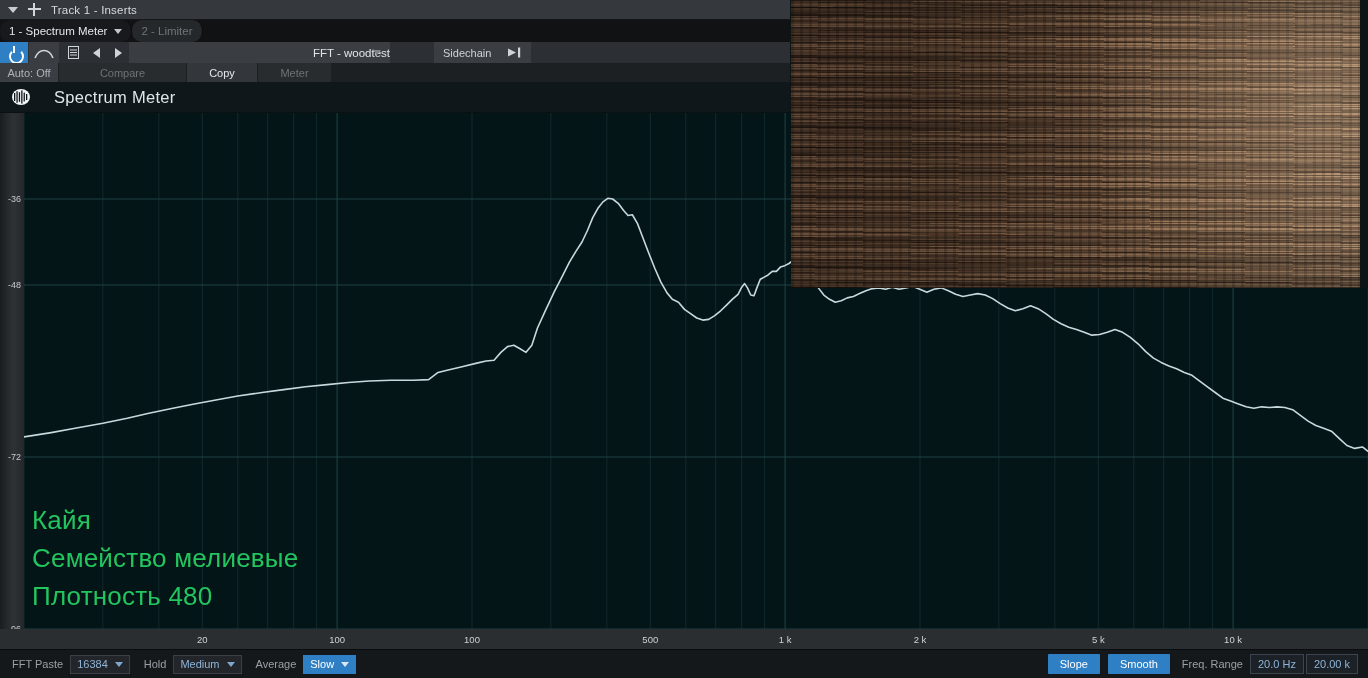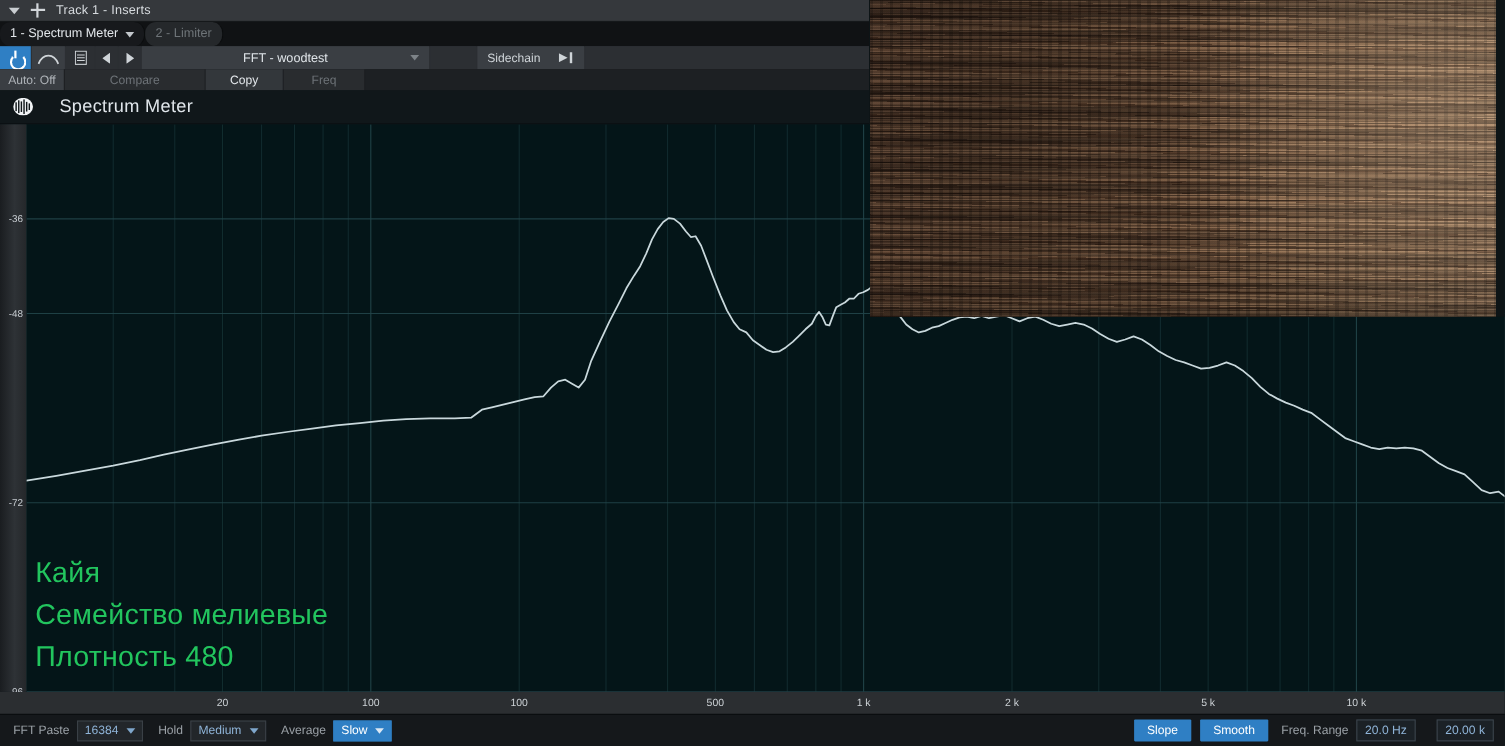--- a/index.html
+++ b/index.html
@@ -75,21 +75,21 @@
     border-radius: 50%; border-top-color: transparent;
   }
   .pow-glyph::after {
     content: ""; position: absolute; left: 5.5px; top: 0;
     width: 2px; height: 7px; background: #fff;
   }
   .curve-btn { width: 30px; }
   .list-btn  { width: 26px; background: #2c2f33; }
   .arrow-btn { width: 20px; background: #2c2f33; }
   .preset-field {
-    flex: 0 0 261px; display: flex; align-items: center; justify-content: center;
+    flex: 0 0 261px; display: flex; align-items: center; justify-content: flex-end;
     background: #3a3e43; position: relative;
     color: #dfe4e8; font-size: 11.5px;
   }
   .preset-field .caret {
     position: absolute; right: 9px; top: 8px;
     width: 0; height: 0;
     border-left: 4.5px solid transparent; border-right: 4.5px solid transparent;
     border-top: 5px solid #7d8388;
   }
   .tb-gap { flex: 0 0 42px; background: #2c2f33; }
@@ -312,21 +312,21 @@
       <div class="tb2-btn auto-btn">
         <span>Auto: Off</span>
       </div>
       <div class="tb2-btn compare-btn">
         <span>Compare</span>
       </div>
       <div class="tb2-btn copy-btn">
         <span>Copy</span>
       </div>
       <div class="tb2-btn paste-btn">
-        <span>Freq</span>
+        <span>Meter</span>
       </div>
       <div class="tb2-tail"></div>
     </div>
 
     <div class="name-bar">
       <svg class="logo-icon" viewBox="0 0 18 16">
         <ellipse cx="9" cy="8" rx="9" ry="8" fill="#f2f5f7"></ellipse>
         <rect x="2.0" y="4.0" width="1.3" height="8" fill="#10171a"></rect>
         <rect x="4.4" y="2.2" width="1.3" height="11.6" fill="#10171a"></rect>
         <rect x="6.8" y="3.2" width="1.3" height="9.6" fill="#10171a"></rect>
@@ -422,21 +422,21 @@
     <div class="pill">
       <span>Slope</span>
     </div>
     <div class="pill">
       <span>Smooth</span>
     </div>
     <span class="bb-label" style="margin-left:4px">Freq. Range</span>
     <div class="numfield">
       <span>20.0 Hz</span>
     </div>
-    <div class="numfield" style="margin-left:19px;margin-right:10px">
+    <div class="numfield" style="margin-left:2px;margin-right:10px">
       <span>20.00 k</span>
     </div>
   </div>
 
   <div id="wood-photo">
     <div class="grain-fine"></div>
     <div class="grain-dash"></div>
     <div class="sheen"></div>
   </div>
   <div id="wood-edge-right"></div>

